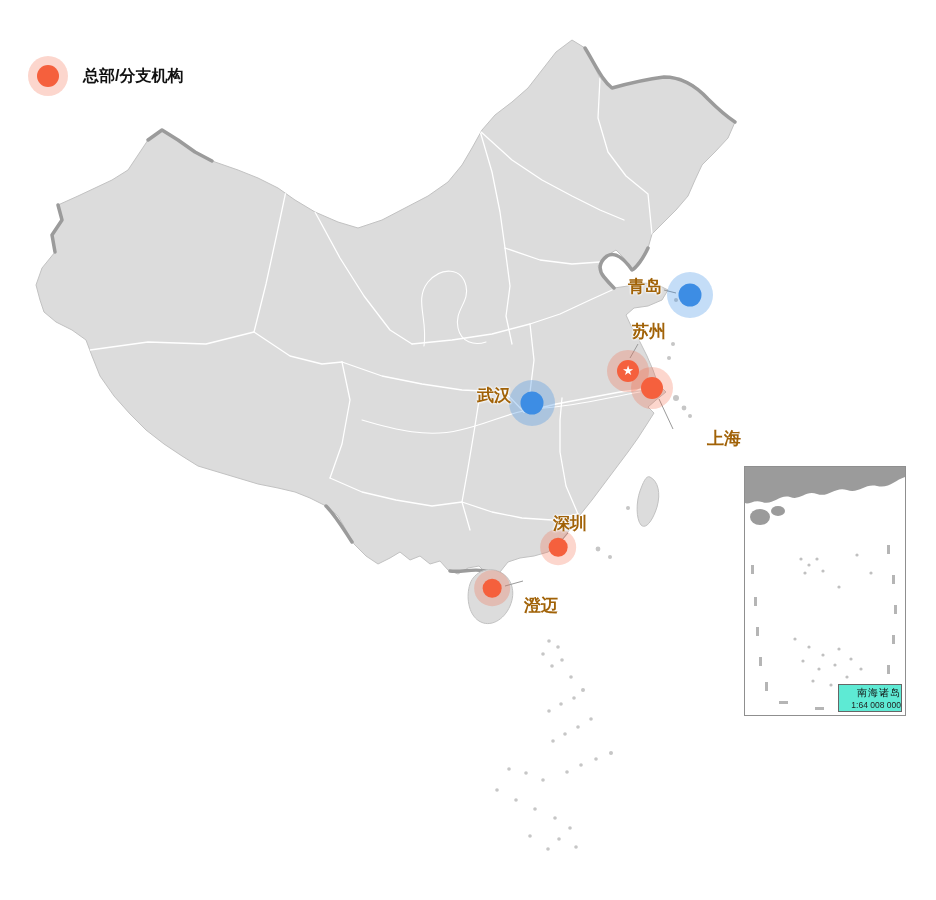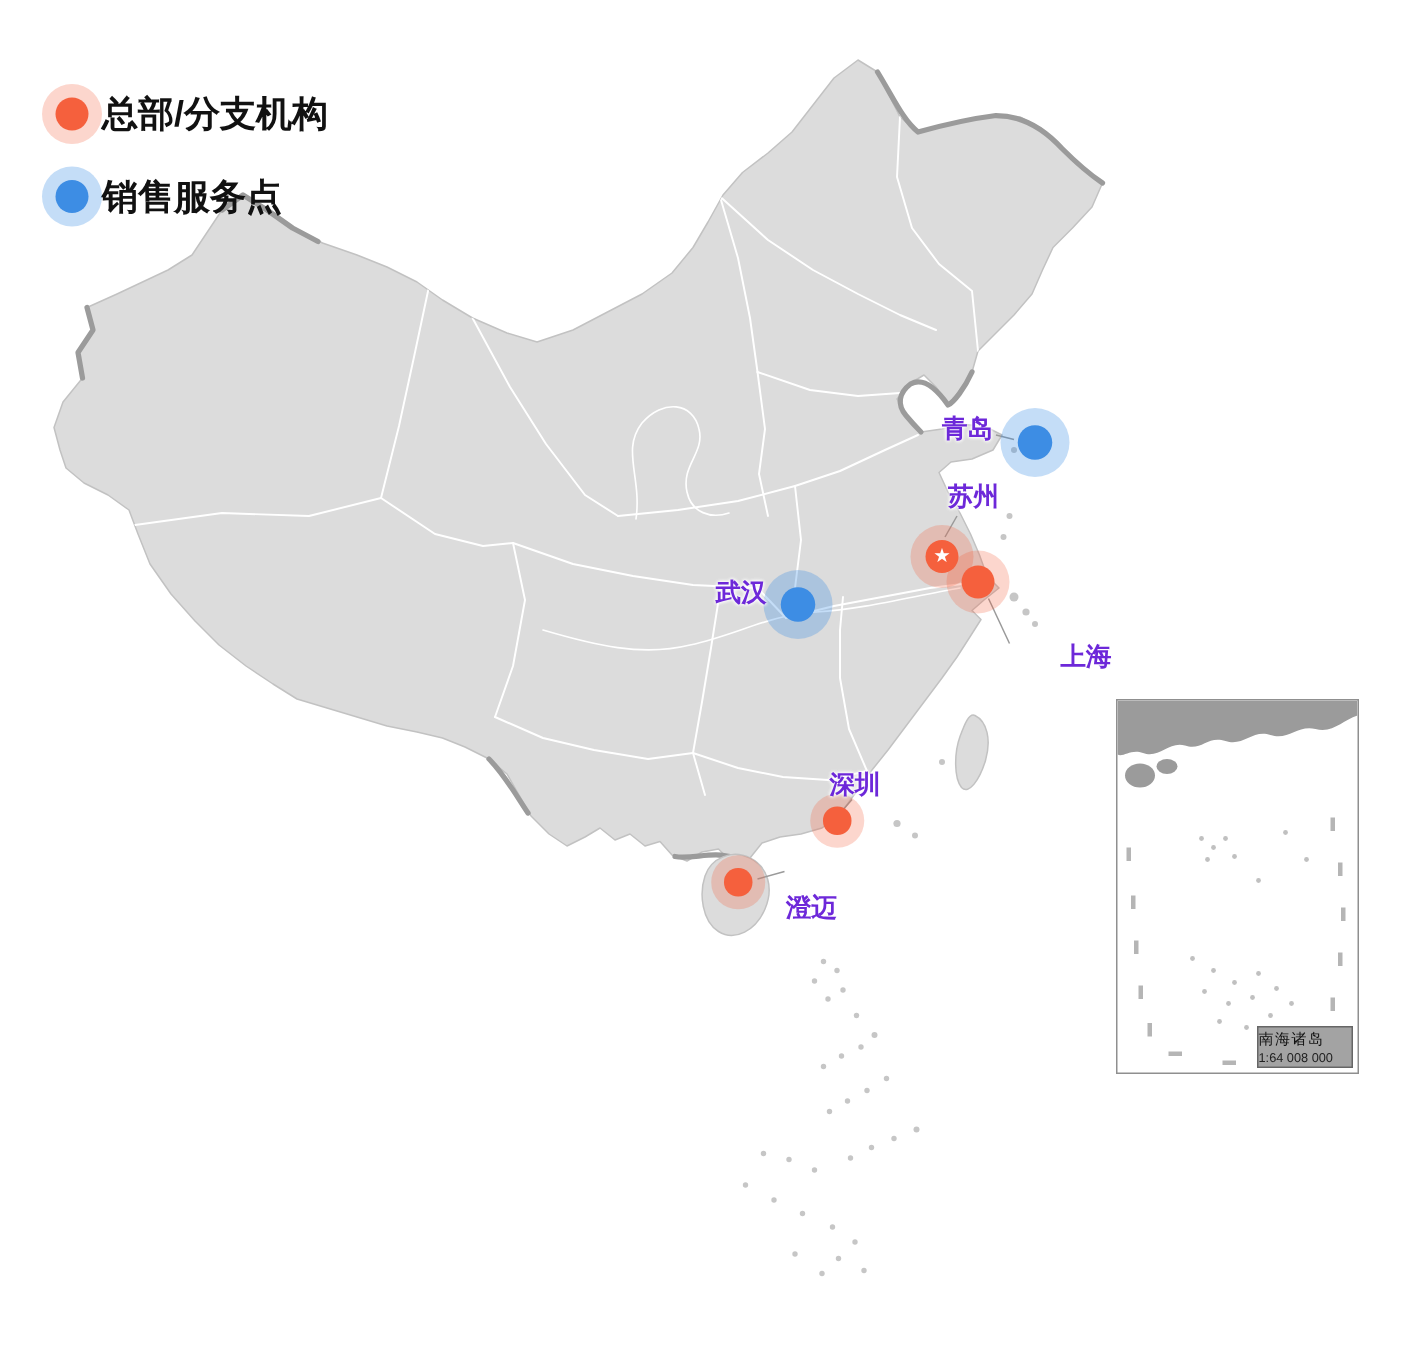--- a/index.html
+++ b/index.html
@@ -9,53 +9,53 @@
   }
   
   .legend-item{position:absolute;display:flex;align-items:center;}
   .legend-icon{position:relative;width:40px;height:40px;flex:none;}
   .legend-icon .halo{position:absolute;inset:0;border-radius:50%;}
   .legend-icon .dot{position:absolute;left:9px;top:9px;width:22px;height:22px;border-radius:50%;}
   .legend-icon.hq .halo{background:var(--hq-halo);}
   .legend-icon.hq .dot{background:var(--hq-dot);}
   .legend-icon.service .halo{background:var(--service-halo);}
   .legend-icon.service .dot{background:var(--service-dot);}
-  .legend-label{font-size:24px;font-weight:700;color:#111;}
+  .legend-label{margin-left:15px;font-size:16px;font-weight:700;color:#111;}
   
   .map-svg{position:absolute;left:0;top:0;}
   .land{fill:var(--land);stroke:#c2c2c2;stroke-width:1;stroke-linejoin:round;}
   .prov{fill:none;stroke:#ffffff;stroke-width:1.3;stroke-linejoin:round;stroke-linecap:round;}
   .river{fill:none;stroke:#ffffff;stroke-width:1.1;stroke-linecap:round;}
   .darkedge{fill:none;stroke:var(--land-dark);stroke-width:3.5;stroke-linecap:round;stroke-linejoin:round;}
   .isl{fill:#c6c6c6;}
   .leader{stroke:#9a9a9a;stroke-width:1;}
   
   #marker-layer{position:absolute;inset:0;pointer-events:none;}
   .marker{position:absolute;width:0;height:0;pointer-events:auto;}
   .m-halo,.m-dot{position:absolute;left:0;top:0;transform:translate(-50%,-50%);border-radius:50%;}
   .marker.hq .m-halo{background:var(--hq-halo);}
   .marker.hq .m-dot{background:var(--hq-dot);}
   .marker.service .m-halo{background:var(--service-halo);}
   .marker.service .m-dot{background:var(--service-dot);}
   .m-star{position:absolute;left:0;top:0;transform:translate(-50%,-54%);color:#fff;font-size:13px;line-height:1;}
   .m-label{
     position:absolute;transform:translate(-50%,-50%);white-space:nowrap;
-    font-size:17px;font-weight:700;color:#6d28d9;
+    font-size:17px;font-weight:700;color:#a16207;
     text-shadow:0 0 3px #fff,0 0 3px #fff,0 0 2px #fff;
   }
   
   .inset{position:absolute;left:744px;top:466px;width:162px;height:250px;
     border:1px solid #8f8f8f;background:#fff;box-sizing:border-box;}
   .inset svg{position:absolute;left:0;top:0;}
   .inset-land{fill:var(--land-dark);}
   .inset-isl{fill:#c0c0c0;}
   .inset-dash{fill:#b5b5b5;}
   .inset-caption{
-    position:absolute;right:3px;bottom:3px;width:62px;background:#a3a3a3;
-    border:1px solid #666;text-align:left;padding:1px 0;
+    position:absolute;right:3px;bottom:3px;width:62px;background:#5eead4;
+    border:1px solid #666;text-align:right;padding:1px 0;
   }
   .inset-title{font-size:10px;letter-spacing:1px;color:#111;}
   .inset-scale{font-size:8.5px;color:#222;}
 </style>
 </head>
 <body>
 
 <div class="stage">
 
   <svg class="map-svg" width="936" height="900" viewBox="0 0 936 900">
@@ -161,27 +161,20 @@
       <line class="leader" x1="523" y1="581" x2="505" y2="586"></line>
     </g>
   </svg>
 
   <div class="legend-item" style="left:28px;top:56px;">
     <span class="legend-icon hq">
       <span class="halo"></span>
       <span class="dot"></span>
     </span>
     <span class="legend-label">总部/分支机构</span>
-  </div>
-  <div class="legend-item" style="left:28px;top:111px;">
-    <span class="legend-icon service">
-      <span class="halo"></span>
-      <span class="dot"></span>
-    </span>
-    <span class="legend-label">销售服务点</span>
   </div>
 
   <div id="marker-layer">
       <div class="marker service" style="left: 690px; top: 295px;">
         <span class="m-halo" style="height: 46px; width: 46px;"></span>
         <span class="m-dot" style="height: 23px; width: 23px;"></span>
       </div>
       <div class="m-label" style="left: 645px; top: 286px;">青岛</div>
       <div class="marker hq" style="left: 628px; top: 371px;">
         <span class="m-halo" style="height: 42px; width: 42px;"></span>

